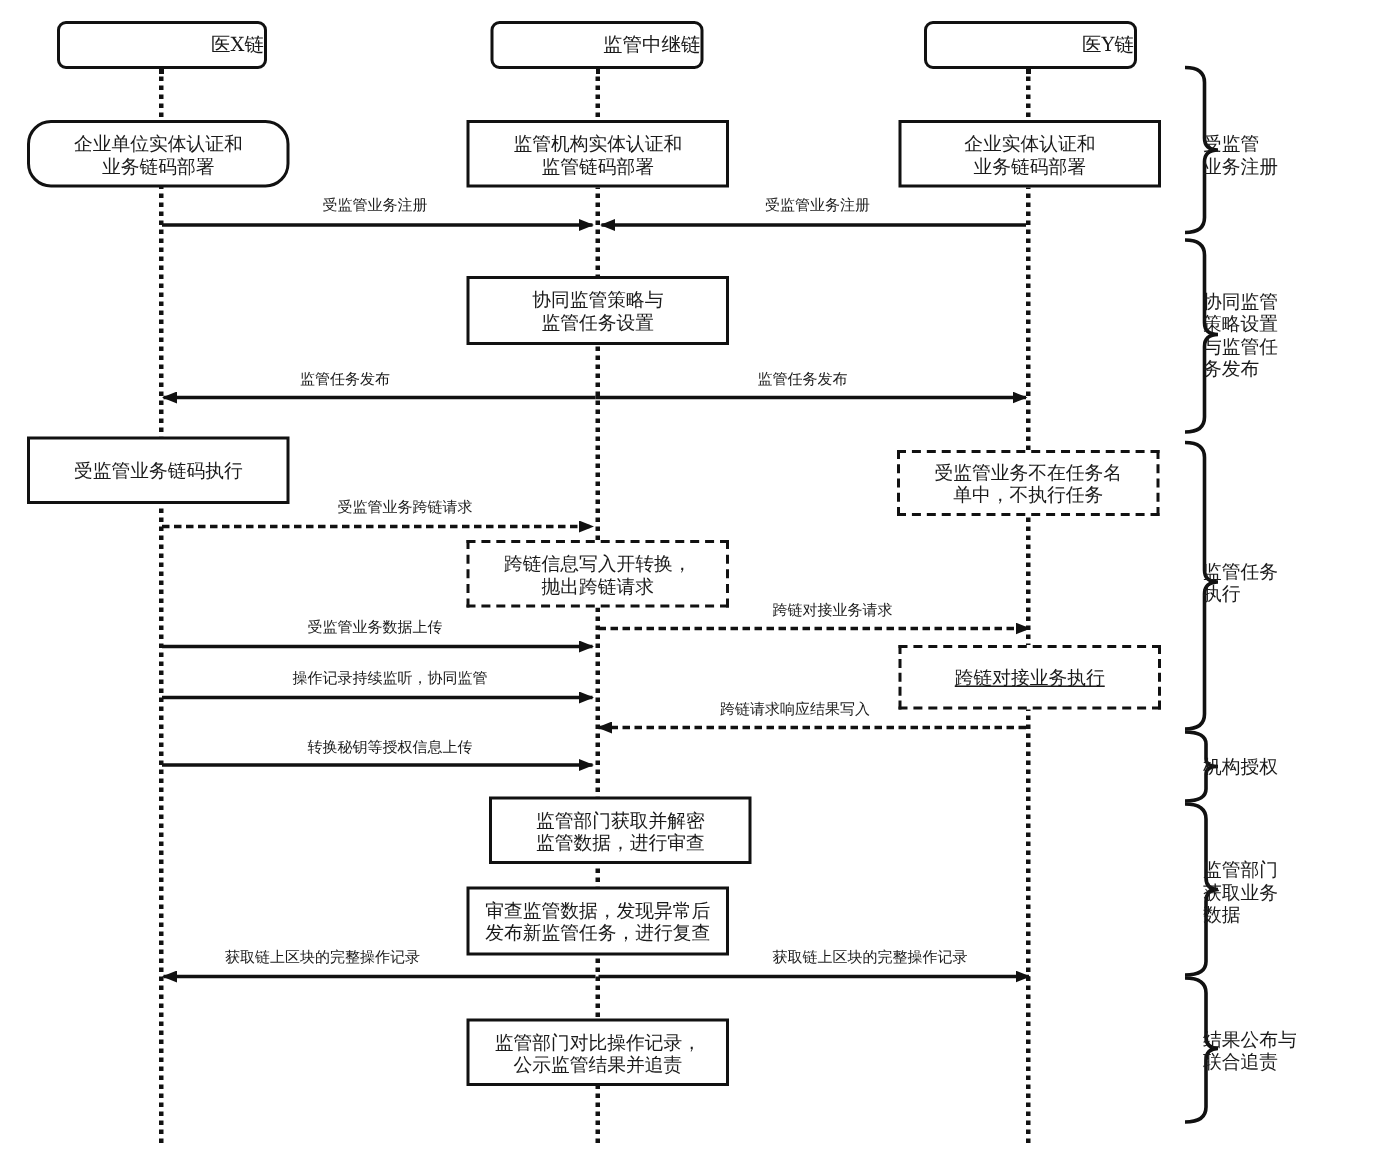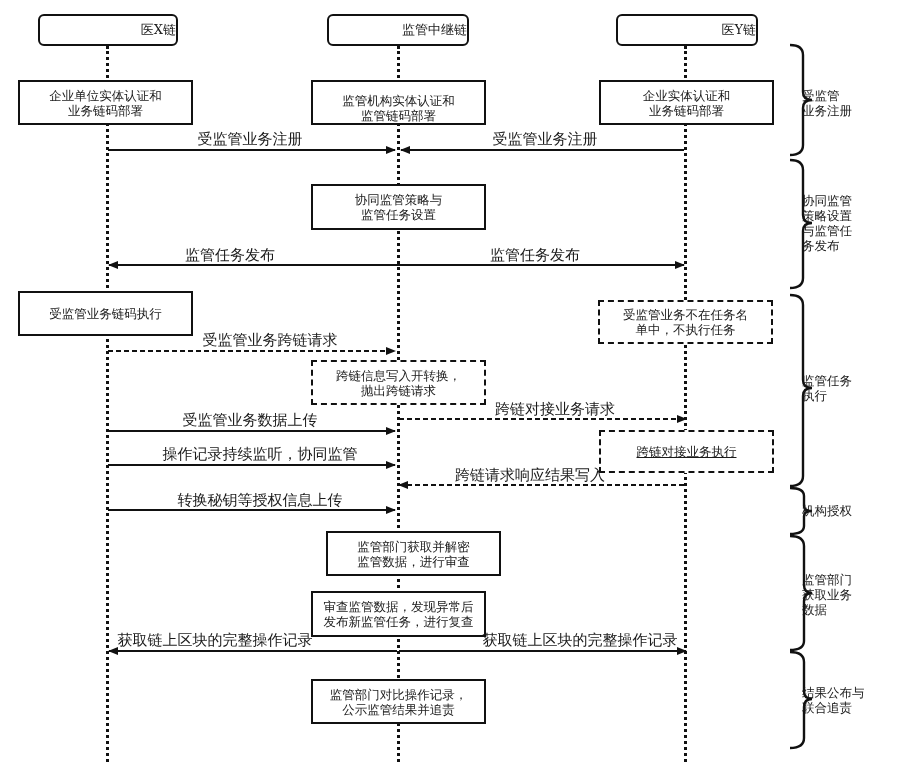--- a/index.html
+++ b/index.html
@@ -5,21 +5,21 @@
     html, body { margin: 0; padding: 0; background: #ffffff; }
     body { width: 922px; height: 767px; position: relative; overflow: hidden;
            font-family: "DejaVu Serif", "Liberation Serif", serif; color: #1a1a1a; }
     .lifeline { position: absolute; width: 0; border-left: 3px dotted #111; }
     .head { position: absolute; border: 2.5px solid #111; border-radius: 6px; background: #fff;
             display: flex; align-items: center; justify-content: flex-end; font-size: 13px; box-sizing: border-box; }
     .box { position: absolute; border: 2.5px solid #111; background: #fff; box-sizing: border-box;
            display: flex; align-items: center; justify-content: center; text-align: center;
            font-size: 12.5px; line-height: 15px; white-space: pre-line; }
     .box.dashed { border: 2.5px dashed #111; }
-    .msg { position: absolute; font-size: 15px; text-align: center; white-space: nowrap; }
+    .msg { position: absolute; font-size: 10px; text-align: center; white-space: nowrap; }
     .bracket-label { position: absolute; font-size: 12.5px; line-height: 15px; text-align: left; white-space: pre-line; width: 100px; }
     svg#arrows { position: absolute; left: 0; top: 0; }
   </style>
 </head>
 <body>
 
 <div class="lifeline" style="left:106px; top:46px; height:716px;"></div>
 <div class="lifeline" style="left:397px; top:46px; height:716px;"></div>
 <div class="lifeline" style="left:684px; top:46px; height:716px;"></div>
 
@@ -67,23 +67,23 @@
   <g fill="none" stroke="#111" stroke-width="2.4">
     <path d="M790,45 Q803,45 803,55 L803,92 Q803,100 812,100 Q803,100 803,108 L803,145 Q803,155 790,155"></path>
     <path d="M790,160 Q803,160 803,170 L803,215 Q803,223 812,223 Q803,223 803,231 L803,278 Q803,288 790,288"></path>
     <path d="M790,295 Q803,295 803,305 L803,380 Q803,388 812,388 Q803,388 803,396 L803,476 Q803,486 790,486"></path>
     <path d="M790,488 Q804,488 804,496 L804,506 Q804,511 812,511 Q804,511 804,516 L804,526 Q804,534 790,534"></path>
     <path d="M790,536 Q804,536 804,546 L804,585 Q804,593 812,593 Q804,593 804,601 L804,641 Q804,650 790,650"></path>
     <path d="M790,652 Q804,652 804,662 L804,691 Q804,699 812,699 Q804,699 804,707 L804,738 Q804,748 790,748"></path>
   </g>
 </svg>
 
-<div class="box" style="left:18px; top:80px; width:175px; height:45px;"><span>企业单位实体认证和
+<div class="box" style="left:18px; top:80px; width:175px; height:45px;border-radius:16px;"><span>企业单位实体认证和
 业务链码部署</span></div>
-<div class="box" style="left:311px; top:80px; width:175px; height:45px;align-items:flex-end;"><span>监管机构实体认证和
+<div class="box" style="left:311px; top:80px; width:175px; height:45px;"><span>监管机构实体认证和
 监管链码部署</span></div>
 <div class="box" style="left:599px; top:80px; width:175px; height:45px;"><span>企业实体认证和
 业务链码部署</span></div>
 <div class="box" style="left:311px; top:184px; width:175px; height:46px;"><span>协同监管策略与
 监管任务设置</span></div>
 <div class="box" style="left:18px; top:291px; width:175px; height:45px;"><span>受监管业务链码执行</span></div>
 <div class="box dashed" style="left:598px; top:300px; width:175px; height:44px;"><span>受监管业务不在任务名
 单中，不执行任务</span></div>
 <div class="box dashed" style="left:311px; top:360px; width:175px; height:45px;"><span>跨链信息写入开转换，
 抛出跨链请求</span></div>

